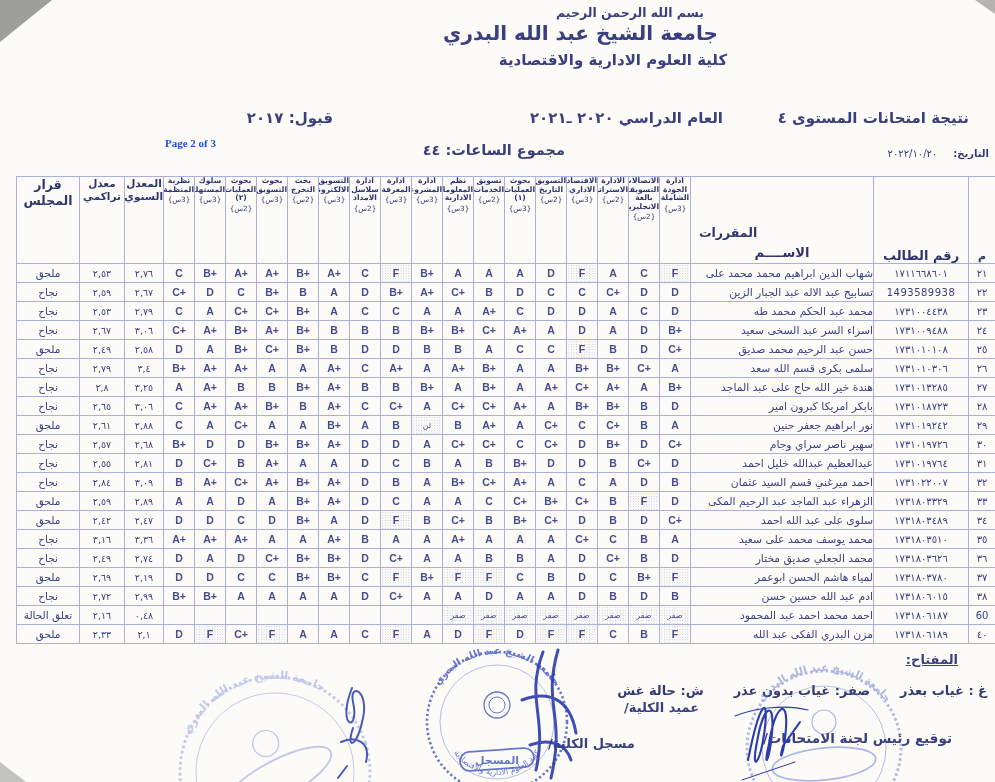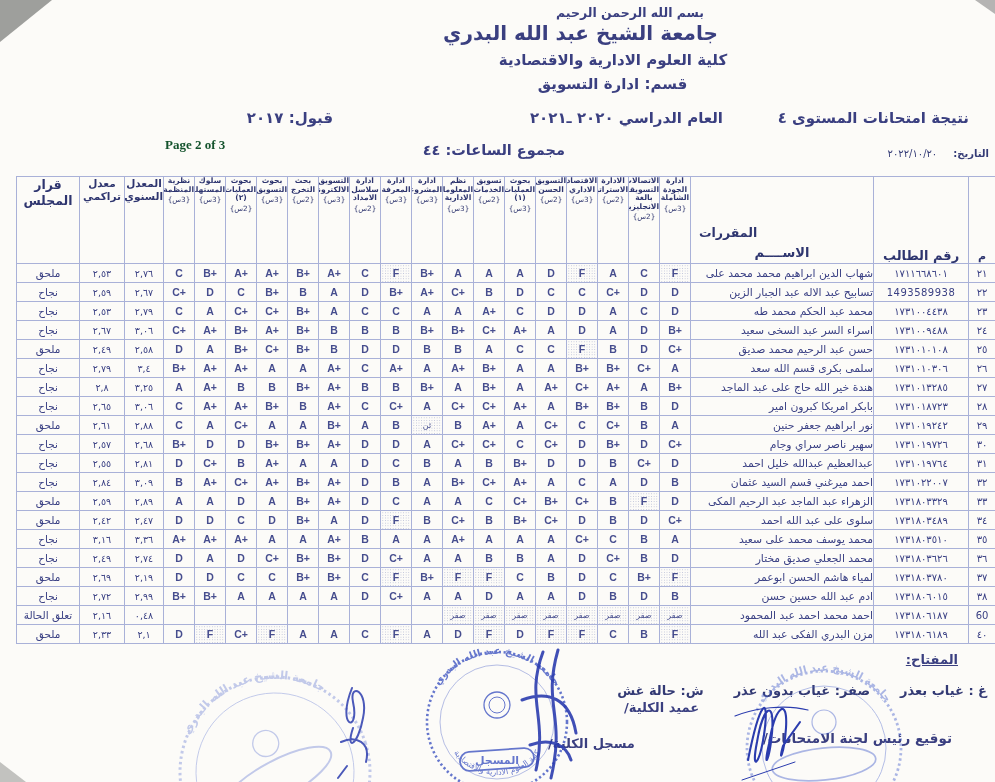--- a/index.html
+++ b/index.html
@@ -17,22 +17,22 @@
     background:#9b9c9a;clip-path:polygon(0 100%,0 0,100% 100%);opacity:.6;}
   
   .bism{top:5px;left:545px;width:170px;font-size:12.5px;}
   .univ{top:21px;left:408px;width:345px;font-size:20px;}
   .college{top:51px;left:498px;width:230px;font-size:15px;}
   .dept{top:75px;left:510px;width:205px;font-size:15px;}
   .result-title{top:109px;right:26px;font-size:15px;}
   .year{top:109px;right:272px;font-size:15px;}
   .admission{top:109px;right:662px;font-size:15px;}
   .hours{top:142px;right:430px;font-size:14.5px;}
-  .pagenum{top:137px;left:165px;font-size:13px;direction:ltr;
-    font-family:"Liberation Serif",serif;color:#14532d;}
+  .pagenum{top:137px;left:165px;font-size:11px;direction:ltr;
+    font-family:"Liberation Serif",serif;color:#1d4ed8;}
   .dateline{top:148px;right:6px;font-size:10px;display:flex;gap:16px;color:#343b76;}
   
   table.results{position:absolute;top:176px;left:16px;width:956px;border-collapse:collapse;
     table-layout:fixed;background:transparent;}
   table.results th,table.results td{border:1px solid #a9b1d8;padding:0;overflow:hidden;}
   thead tr{height:87px;}
   th{font-weight:bold;color:#2e356f;}
   .th-no{width:26px;vertical-align:bottom;padding-bottom:4px;font-size:11px;}
   .th-id{width:94px;vertical-align:bottom;padding-bottom:4px;font-size:13px;}
   .th-name{width:182px;position:relative;}
@@ -68,21 +68,20 @@
 
 <div class="page">
 
   <div class="corner-tl"></div>
   <div class="corner-tr"></div>
   <div class="corner-bl"></div>
 
   <div class="abs bism b center">بسم الله الرحمن الرحيم</div>
   <div class="abs univ b center">جامعة الشيخ عبد الله البدري</div>
   <div class="abs college b center">كلية العلوم الادارية والاقتصادية</div>
-  <div class="abs dept b center">قسم: ادارة التسويق</div>
 
   <div class="abs result-title b">نتيجة امتحانات المستوى  ٤</div>
   <div class="abs year b">العام الدراسي  ٢٠٢٠ ـ٢٠٢١</div>
   <div class="abs admission b">قبول: ٢٠١٧</div>
   <div class="abs hours b">مجموع الساعات:  ٤٤</div>
   <div class="abs pagenum b">Page 2 of 3</div>
   <div class="abs dateline">
     <span class="b">التاريخ:</span>
     <span>٢٠٢٢/١٠/٢٠</span>
   </div>
@@ -106,21 +105,21 @@
           </th>
           <th class="course">
             <div class="cname">الادارة الاستراتيجية</div>
             <div class="chours">{2س}</div>
           </th>
           <th class="course">
             <div class="cname">الاقتصاد الاداري</div>
             <div class="chours">{3س}</div>
           </th>
           <th class="course">
-            <div class="cname">التسويق الحسن</div>
+            <div class="cname">التسويق التاريخ</div>
             <div class="chours">{2س}</div>
           </th>
           <th class="course">
             <div class="cname">بحوث العمليات (١)</div>
             <div class="chours">{3س}</div>
           </th>
           <th class="course">
             <div class="cname">تسويق الخدمات</div>
             <div class="chours">{2س}</div>
           </th>

